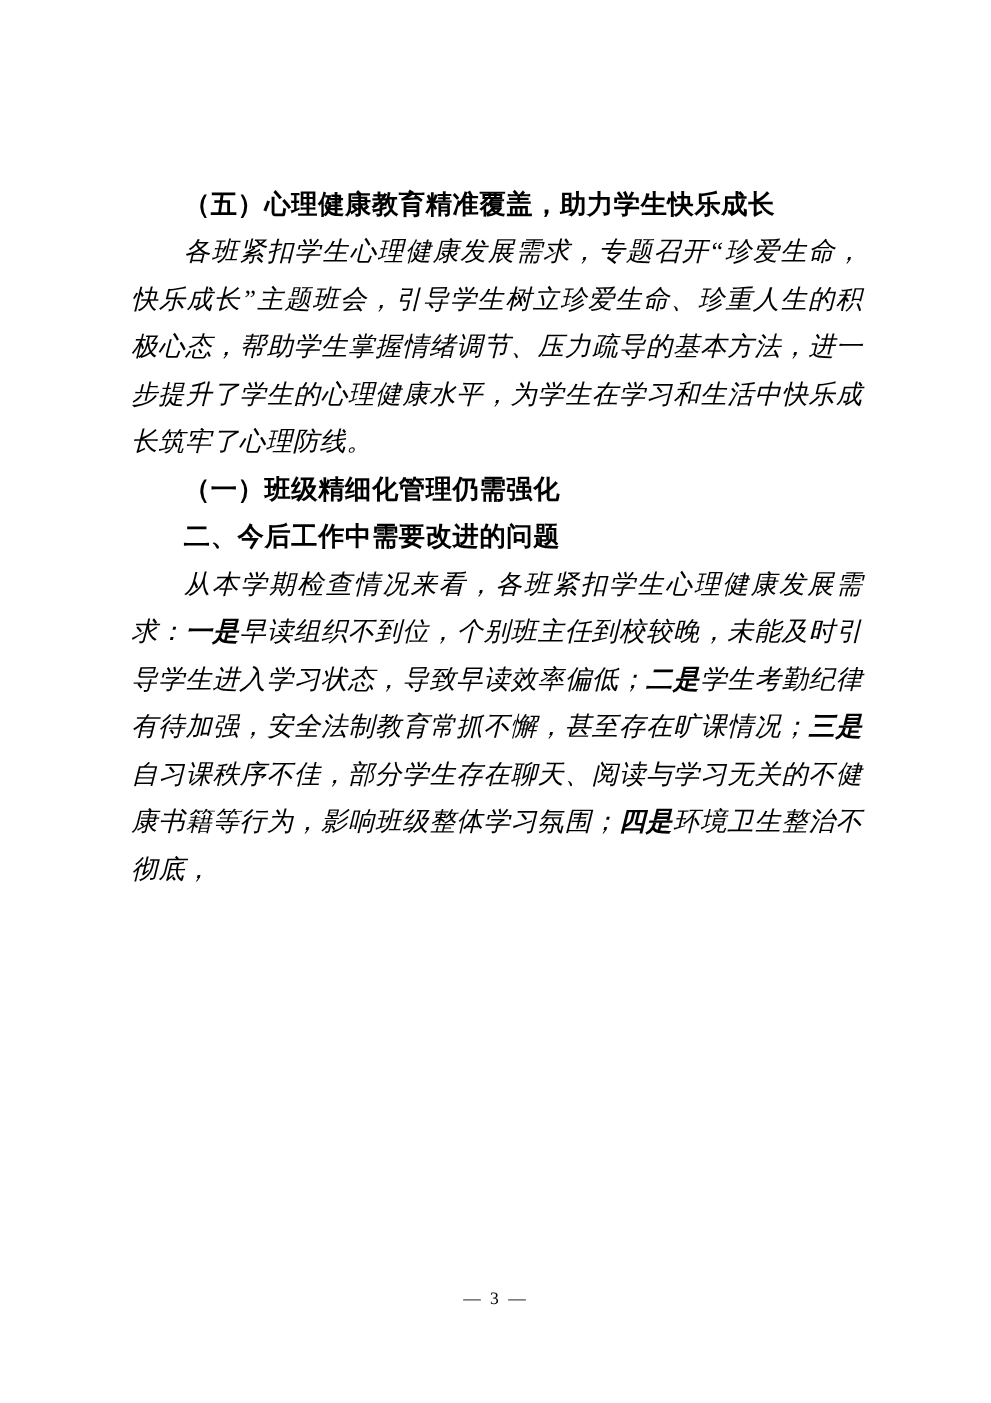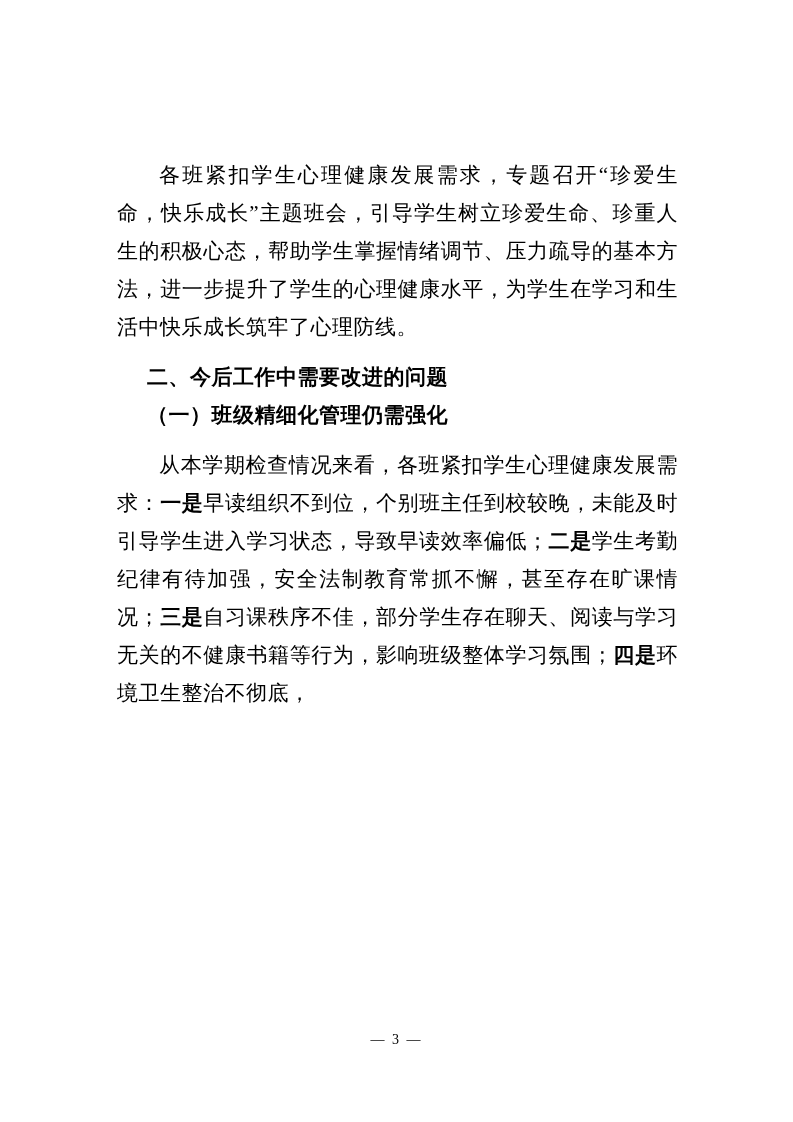--- a/index.html
+++ b/index.html
@@ -26,21 +26,22 @@
     text-align: justify;
     letter-spacing: 0.5px;
   }
   .heading {
     font-weight: bold;
     text-indent: 2em;
     margin: 0;
   }
   .paragraph {
     text-indent: 2em;
-    margin: 12px;
+    margin: 0;
+    font-style: italic;
   }
   .paragraph .run-bold {
     font-weight: bold;
   }
   .footer {
     position: absolute;
     left: 0;
     right: 0;
     top: 1032px;
     text-align: center;
@@ -48,28 +49,29 @@
     letter-spacing: 2px;
     color: #000000;
   }
 </style>
 </head>
 <body>
 
 <div class="page">
   <div class="content">
 
+    <p class="heading">（五）心理健康教育精准覆盖，助力学生快乐成长</p>
 
     <p class="paragraph">各班紧扣学生心理健康发展需求，专题召开“珍爱生命，快乐成长”主题班会，引导学生树立珍爱生命、珍重人生的积极心态，帮助学生掌握情绪调节、压力疏导的基本方法，进一步提升了学生的心理健康水平，为学生在学习和生活中快乐成长筑牢了心理防线。</p>
 
 
 
+    <p class="heading">（一）班级精细化管理仍需强化</p>
+
     <p class="heading">二、今后工作中需要改进的问题</p>
-
-    <p class="heading">（一）班级精细化管理仍需强化</p>
 
     <p class="paragraph"><span>从本学期检查情况来看，各班紧扣学生心理健康发展需求：</span><span class="run-bold">一是</span><span>早读组织不到位，个别班主任到校较晚，未能及时引导学生进入学习状态，导致早读效率偏低；</span><span class="run-bold">二是</span><span>学生考勤纪律有待加强，安全法制教育常抓不懈，甚至存在旷课情况；</span><span class="run-bold">三是</span><span>自习课秩序不佳，部分学生存在聊天、阅读与学习无关的不健康书籍等行为，影响班级整体学习氛围；</span><span class="run-bold">四是</span><span>环境卫生整治不彻底，</span></p>
 
   </div>
 
   <div class="footer">
     <span>— 3 —</span>
   </div>
 </div>
 

